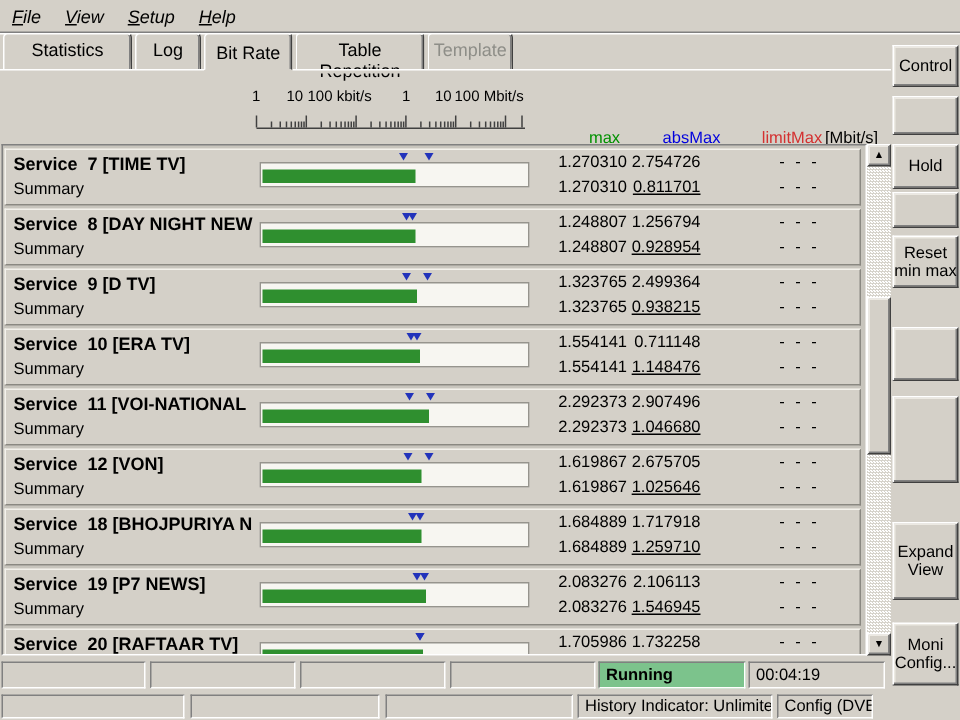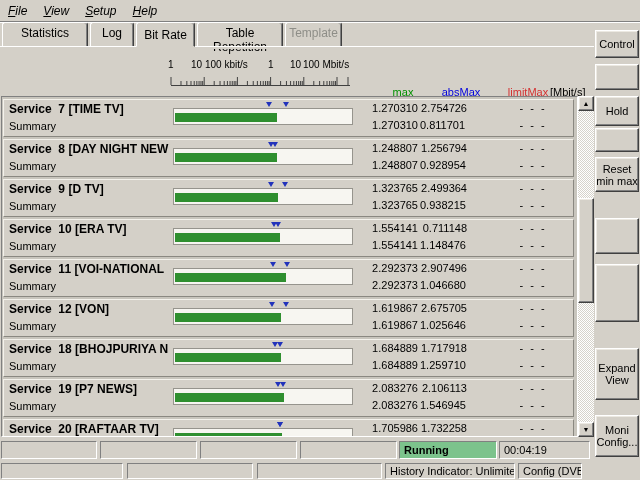--- a/index.html
+++ b/index.html
@@ -47,21 +47,21 @@
   .svc-sub{position:absolute;left:5px;top:20px;font-size:11px;}
   .well{position:absolute;left:169px;top:8px;width:180px;height:17px;box-sizing:border-box;
         background:#f7f6f1;border:1px solid #96948d;}
   .fill{position:absolute;left:1px;bottom:2px;height:9px;background:#2f8f2f;}
   .mk{position:absolute;top:2px;width:0;height:0;border-left:3px solid transparent;
       border-right:3px solid transparent;border-top:5px solid #2233bb;}
   .val{position:absolute;font-size:11px;white-space:nowrap;}
   .v-max{left:348px;width:66px;text-align:right;top:2px;}
   .v-min{left:348px;width:66px;text-align:right;top:19px;}
   .v-absmax{left:416px;width:47px;text-align:right;top:2px;}
-  .v-absmin{left:416px;width:47px;top:19px;}
+  .v-absmin{left:416px;width:47px;text-align:right;top:19px;text-decoration:underline;}
   .v-limmax{left:502px;width:54px;text-align:center;top:2px;letter-spacing:2px;}
   .v-limmin{left:502px;width:54px;text-align:center;top:19px;letter-spacing:2px;}
 
   
   #scrollbar{position:absolute;left:578px;top:96px;width:16px;height:341px;
              background-image:conic-gradient(#ffffff 25%,#d6d3cb 0 50%,#ffffff 0 75%,#d6d3cb 0);
              background-size:2px 2px;}
   .sb-btn{position:absolute;left:0;width:16px;height:15px;box-sizing:border-box;
           font-size:7px;line-height:13px;text-align:center;color:#000;}
   #sb-up{top:0;}

